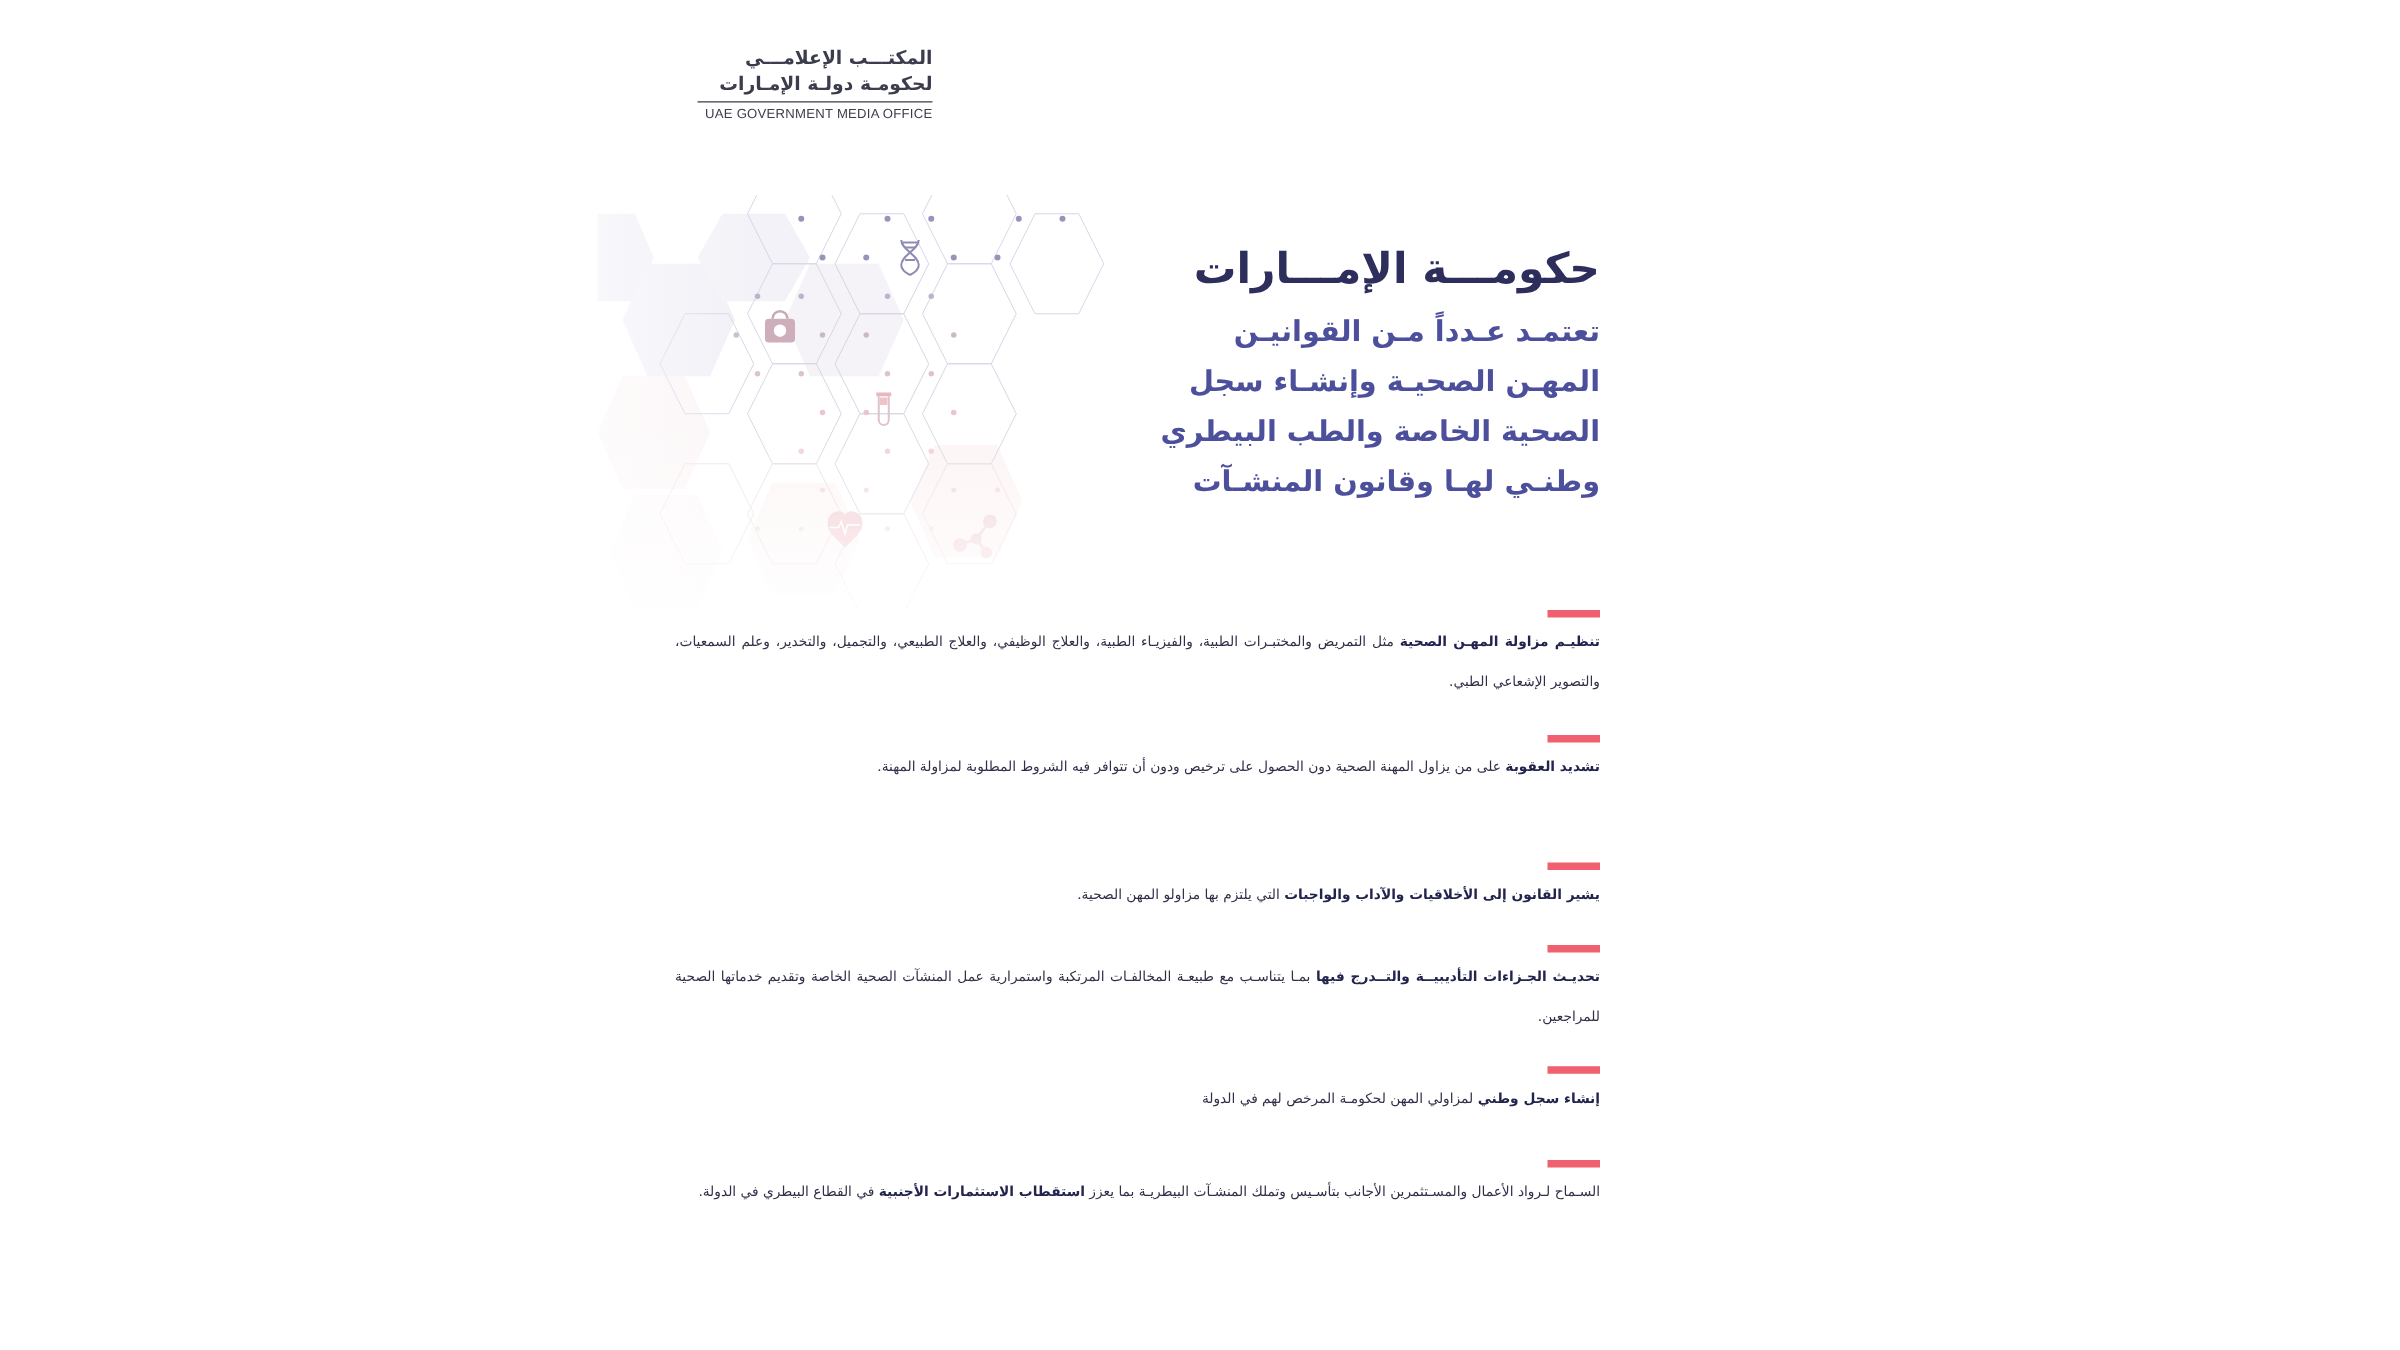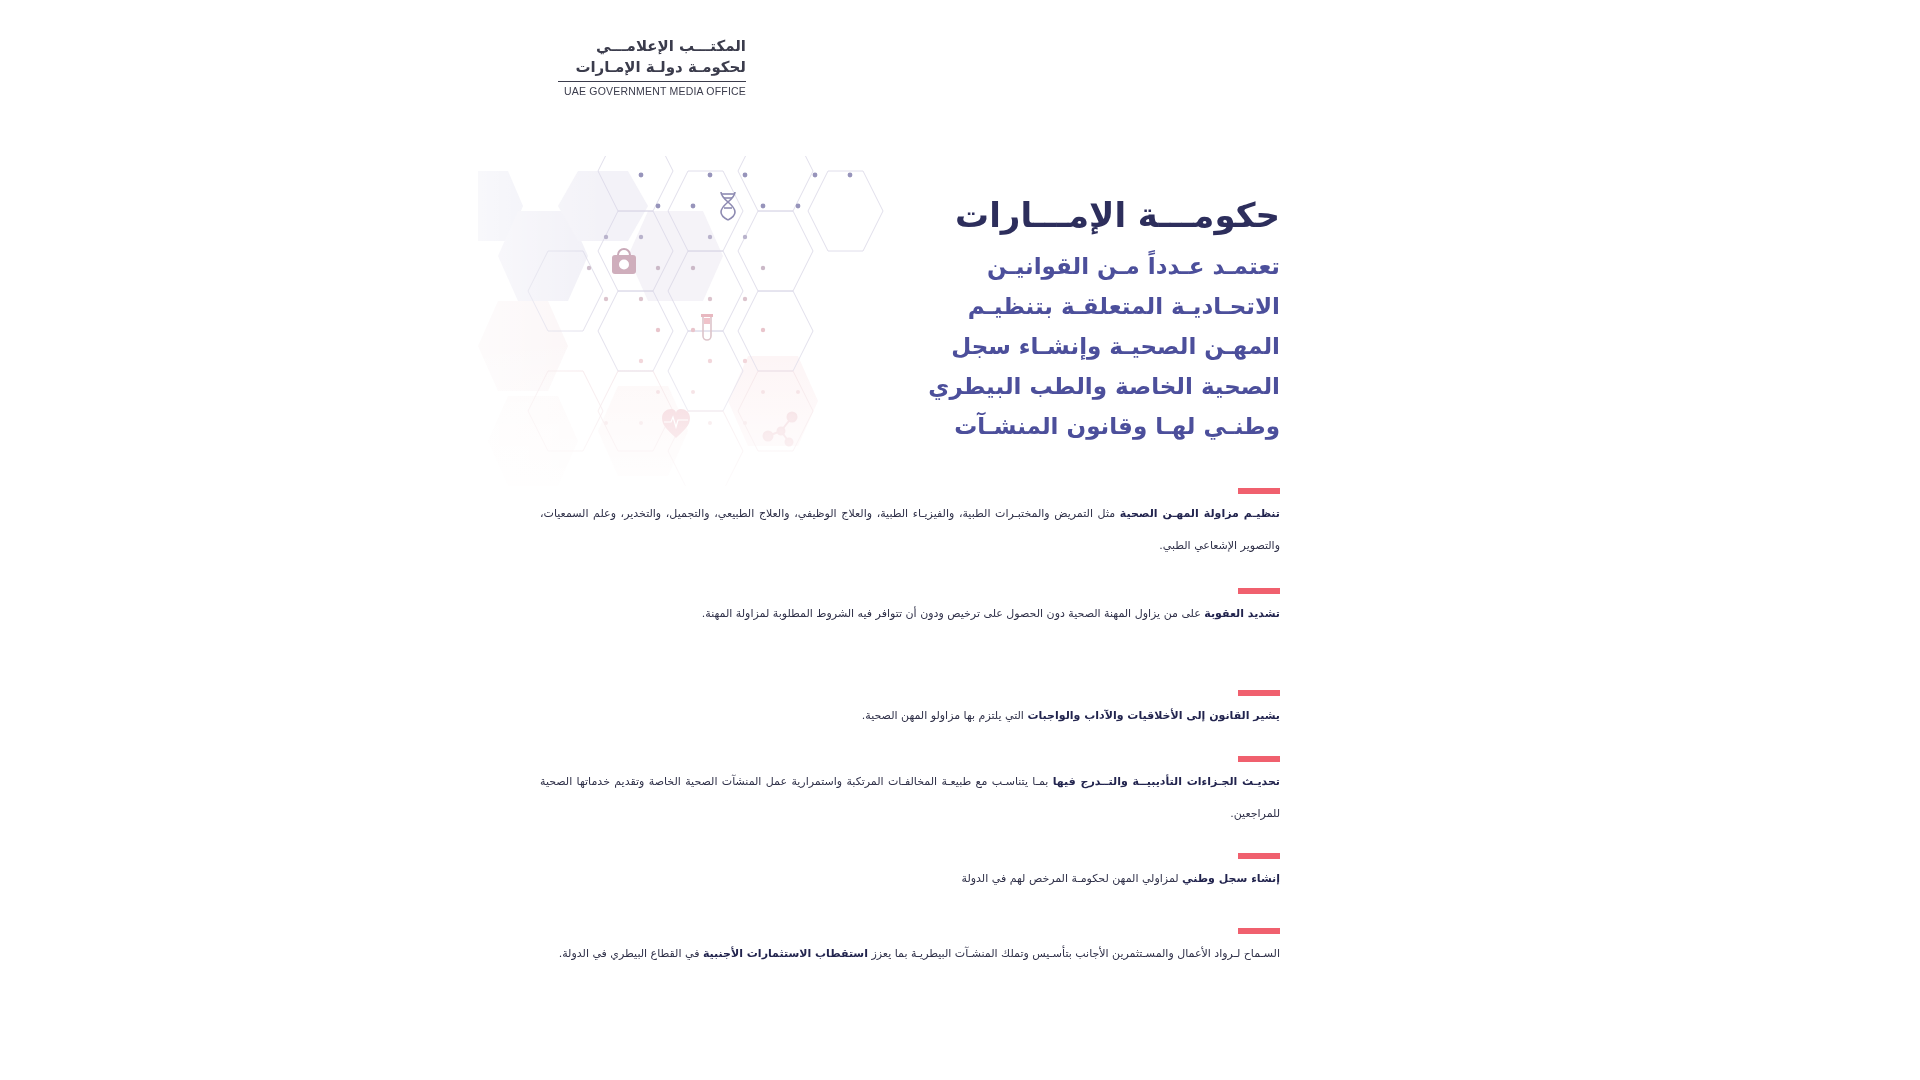--- a/index.html
+++ b/index.html
@@ -268,21 +268,20 @@
       </g>
       <rect x="0" y="0" width="420" height="330" fill="url(#fadeH)"></rect>
       <rect x="0" y="180" width="420" height="150" fill="url(#fadeV)"></rect>
     </svg>
   </div>
 
   <div class="heading">
     <div class="title">حكومـــة الإمـــارات</div>
     <div class="sub">
       <span class="line">تعتمـد عـدداً مـن القوانيـن</span>
-      <span class="line">الاتحـاديـة المتعلقـة بتنظيـم</span>
       <span class="line">المهـن الصحيـة وإنشـاء سجل</span>
       <span class="line">الصحية الخاصة والطب البيطري</span>
       <span class="line">وطنـي لهـا وقانون المنشـآت</span>
     </div>
   </div>
 
   <div class="items">
     <div class="item" style="top:0px;">
       <div class="bar"></div>
       <div class="text"><b>تنظيـم مزاولة المهـن الصحية</b><span> مثل التمريض والمختبـرات الطبية، والفيزيـاء الطبية، والعلاج الوظيفي، والعلاج الطبيعي، والتجميل، والتخدير، وعلم السمعيات، والتصوير الإشعاعي الطبي.</span></div>

